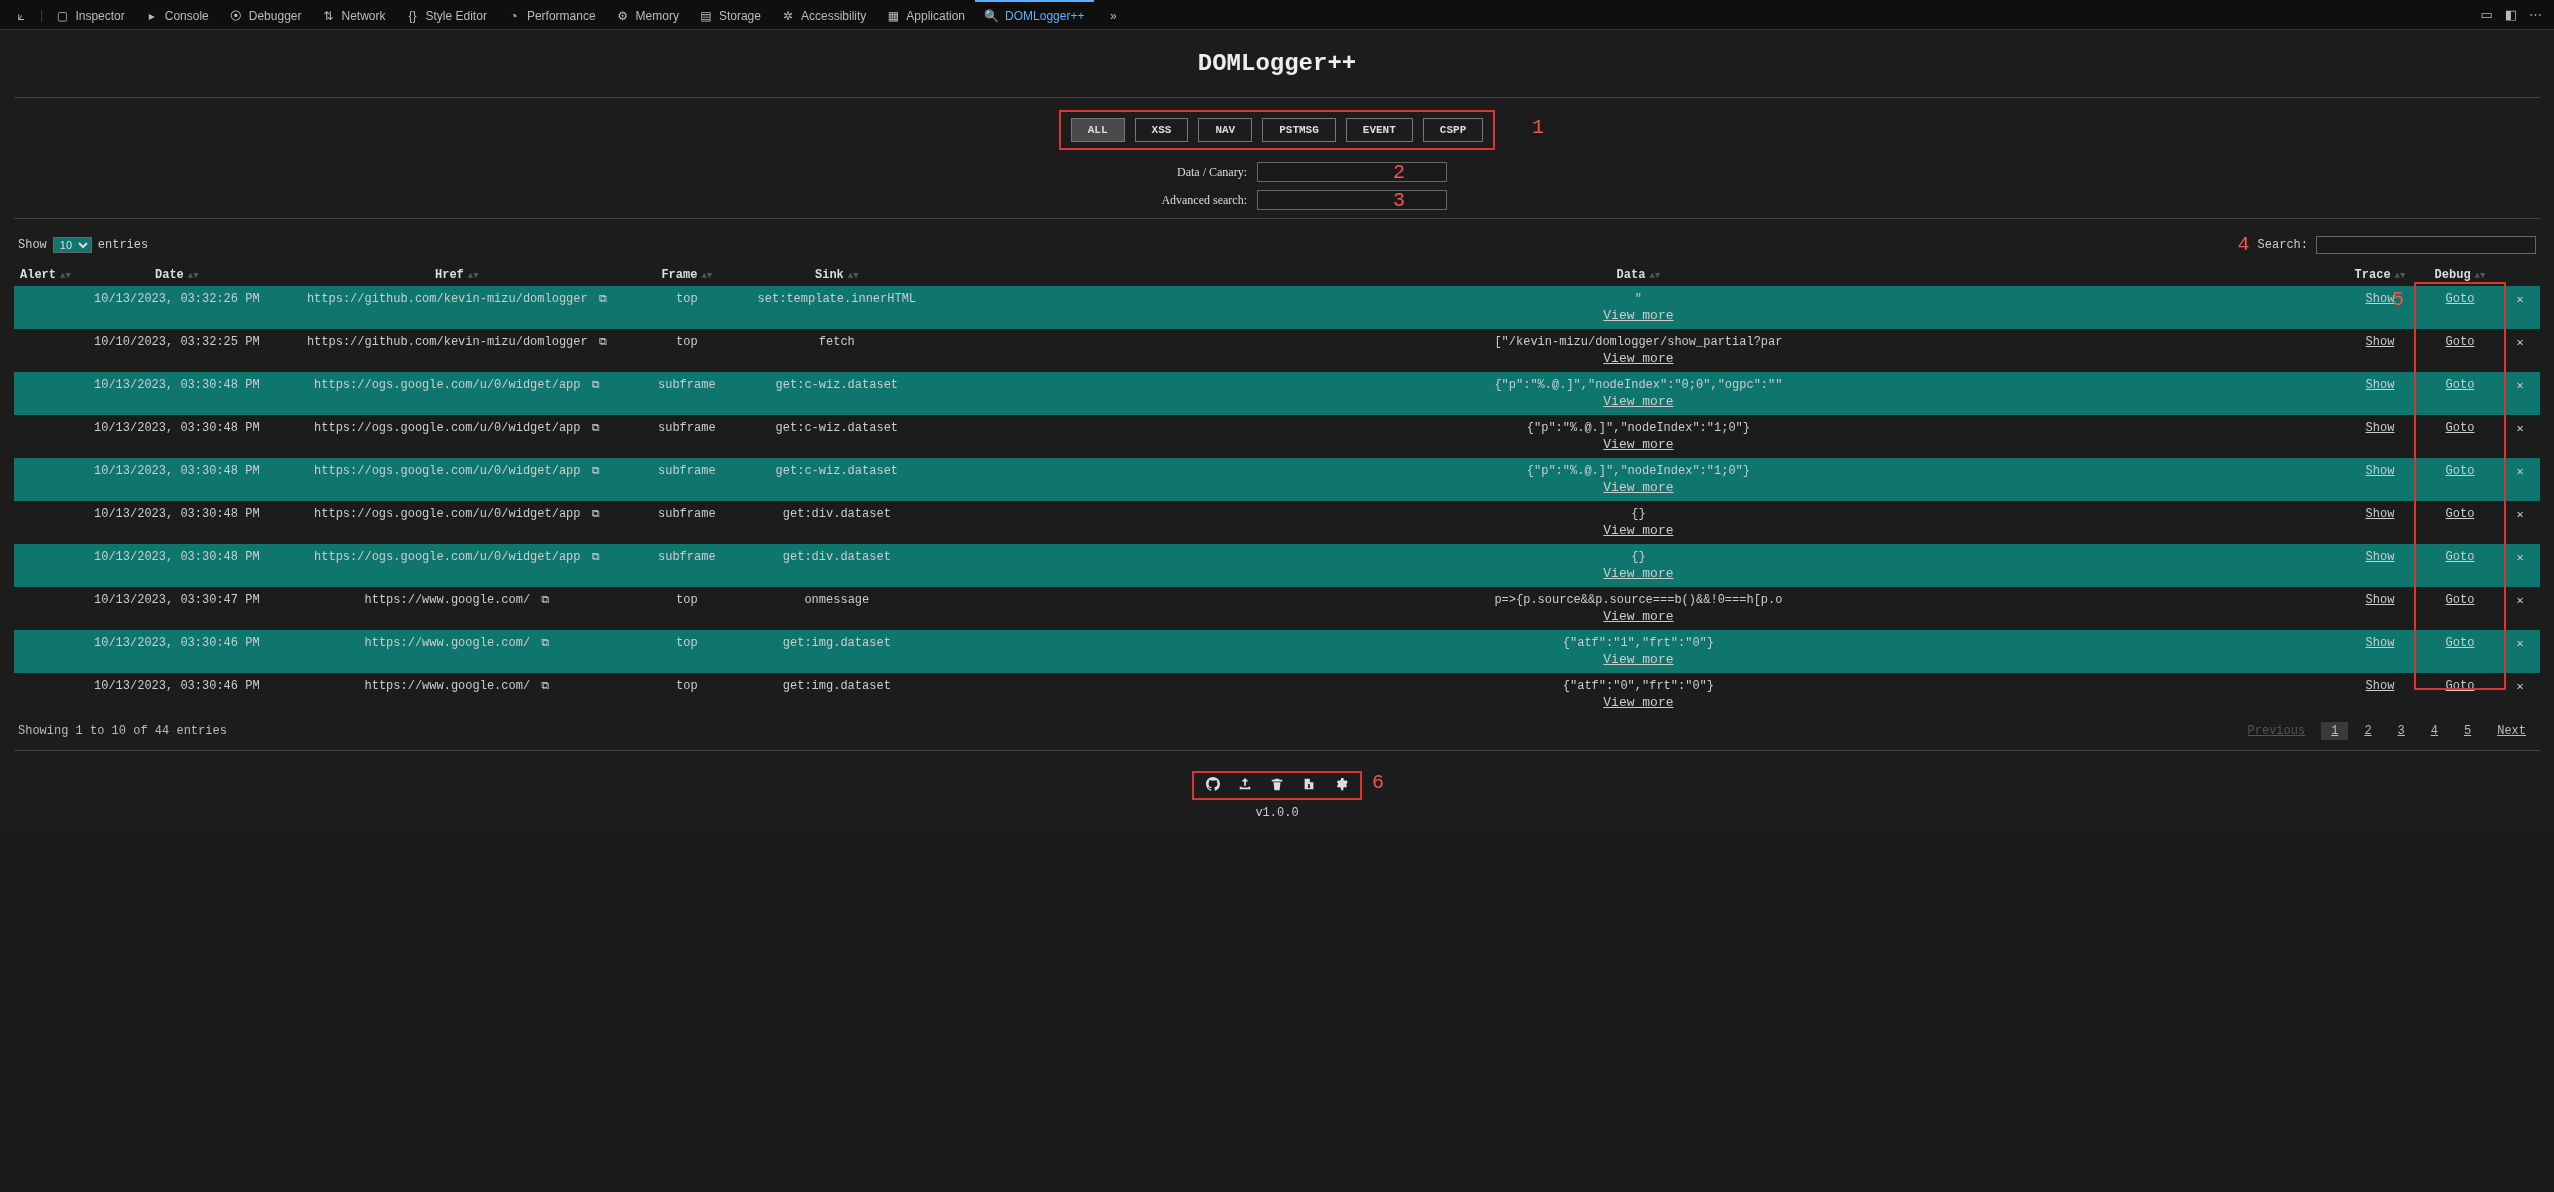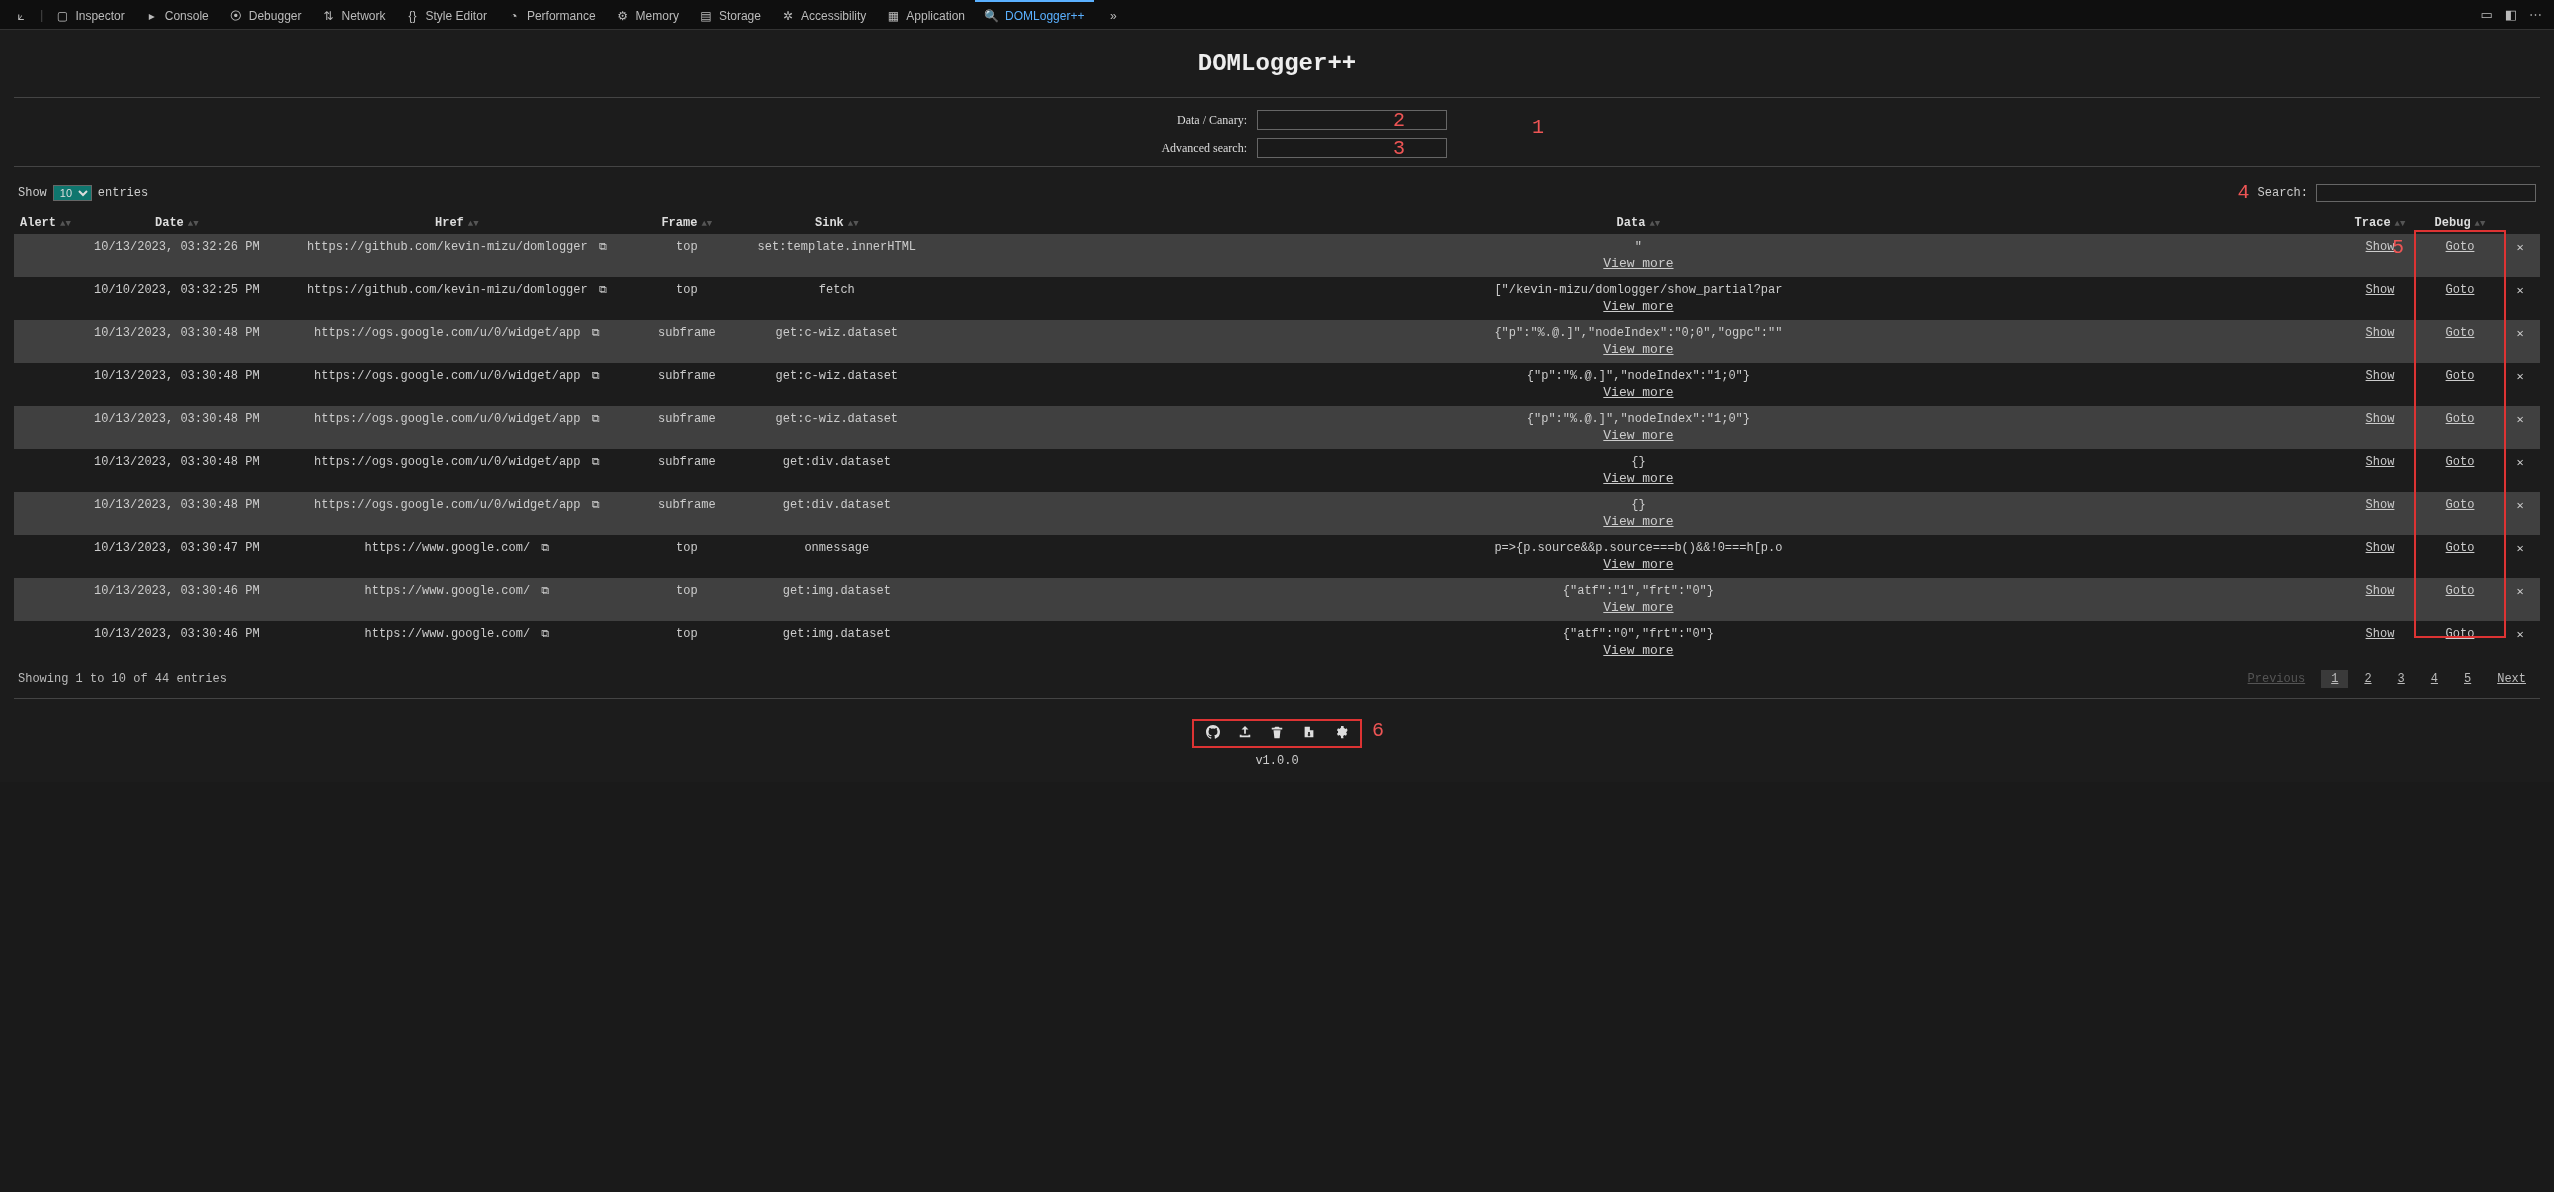--- a/index.html
+++ b/index.html
@@ -166,21 +166,21 @@
   padding: 4px 6px;
   position: relative;
 }
 th .sort { font-size: 9px; color: #555; margin-left: 4px; }
 table.log td {
   text-align: center;
   padding: 6px 6px;
   color: #ccc;
   vertical-align: top;
 }
-tr.odd { background: #404040; }
+tr.odd { background: #0f766e; }
 .col-alert { width: 60px; }
 .col-date { width: 200px; }
 .col-href { width: 360px; }
 .col-frame { width: 100px; margin-top: 11px; }
 .col-sink { width: 200px; }
 .col-data { width: auto; }
 .col-trace { width: 80px; }
 .col-debug { width: 80px; }
 .col-del { width: 40px; }
 .ext-icon { margin-left:4px; color:#ccc; font-size:11px; }
@@ -312,20 +312,28 @@
     <span>◧</span>
     <span>⋯</span>
   </div>
 </div>
 
 <div class="main-panel">
   <div class="title">DOMLogger++</div>
   <hr class="sep">
 
   <div class="filters-row-wrap">
+    <div class="filters-row" id="filters">
+        <button class="filter-btn active">ALL</button>
+        <button class="filter-btn">XSS</button>
+        <button class="filter-btn">NAV</button>
+        <button class="filter-btn">PSTMSG</button>
+        <button class="filter-btn">EVENT</button>
+        <button class="filter-btn">CSPP</button>
+      </div>
     <span class="annot" style="top:6px">1</span>
   </div>
 
   <div class="search-row">
     <label>Data / Canary:</label>
     <input type="text" style="">
     <span class="annot-side">2</span>
   </div>
   <div class="search-row">
     <label>Advanced search:</label>

